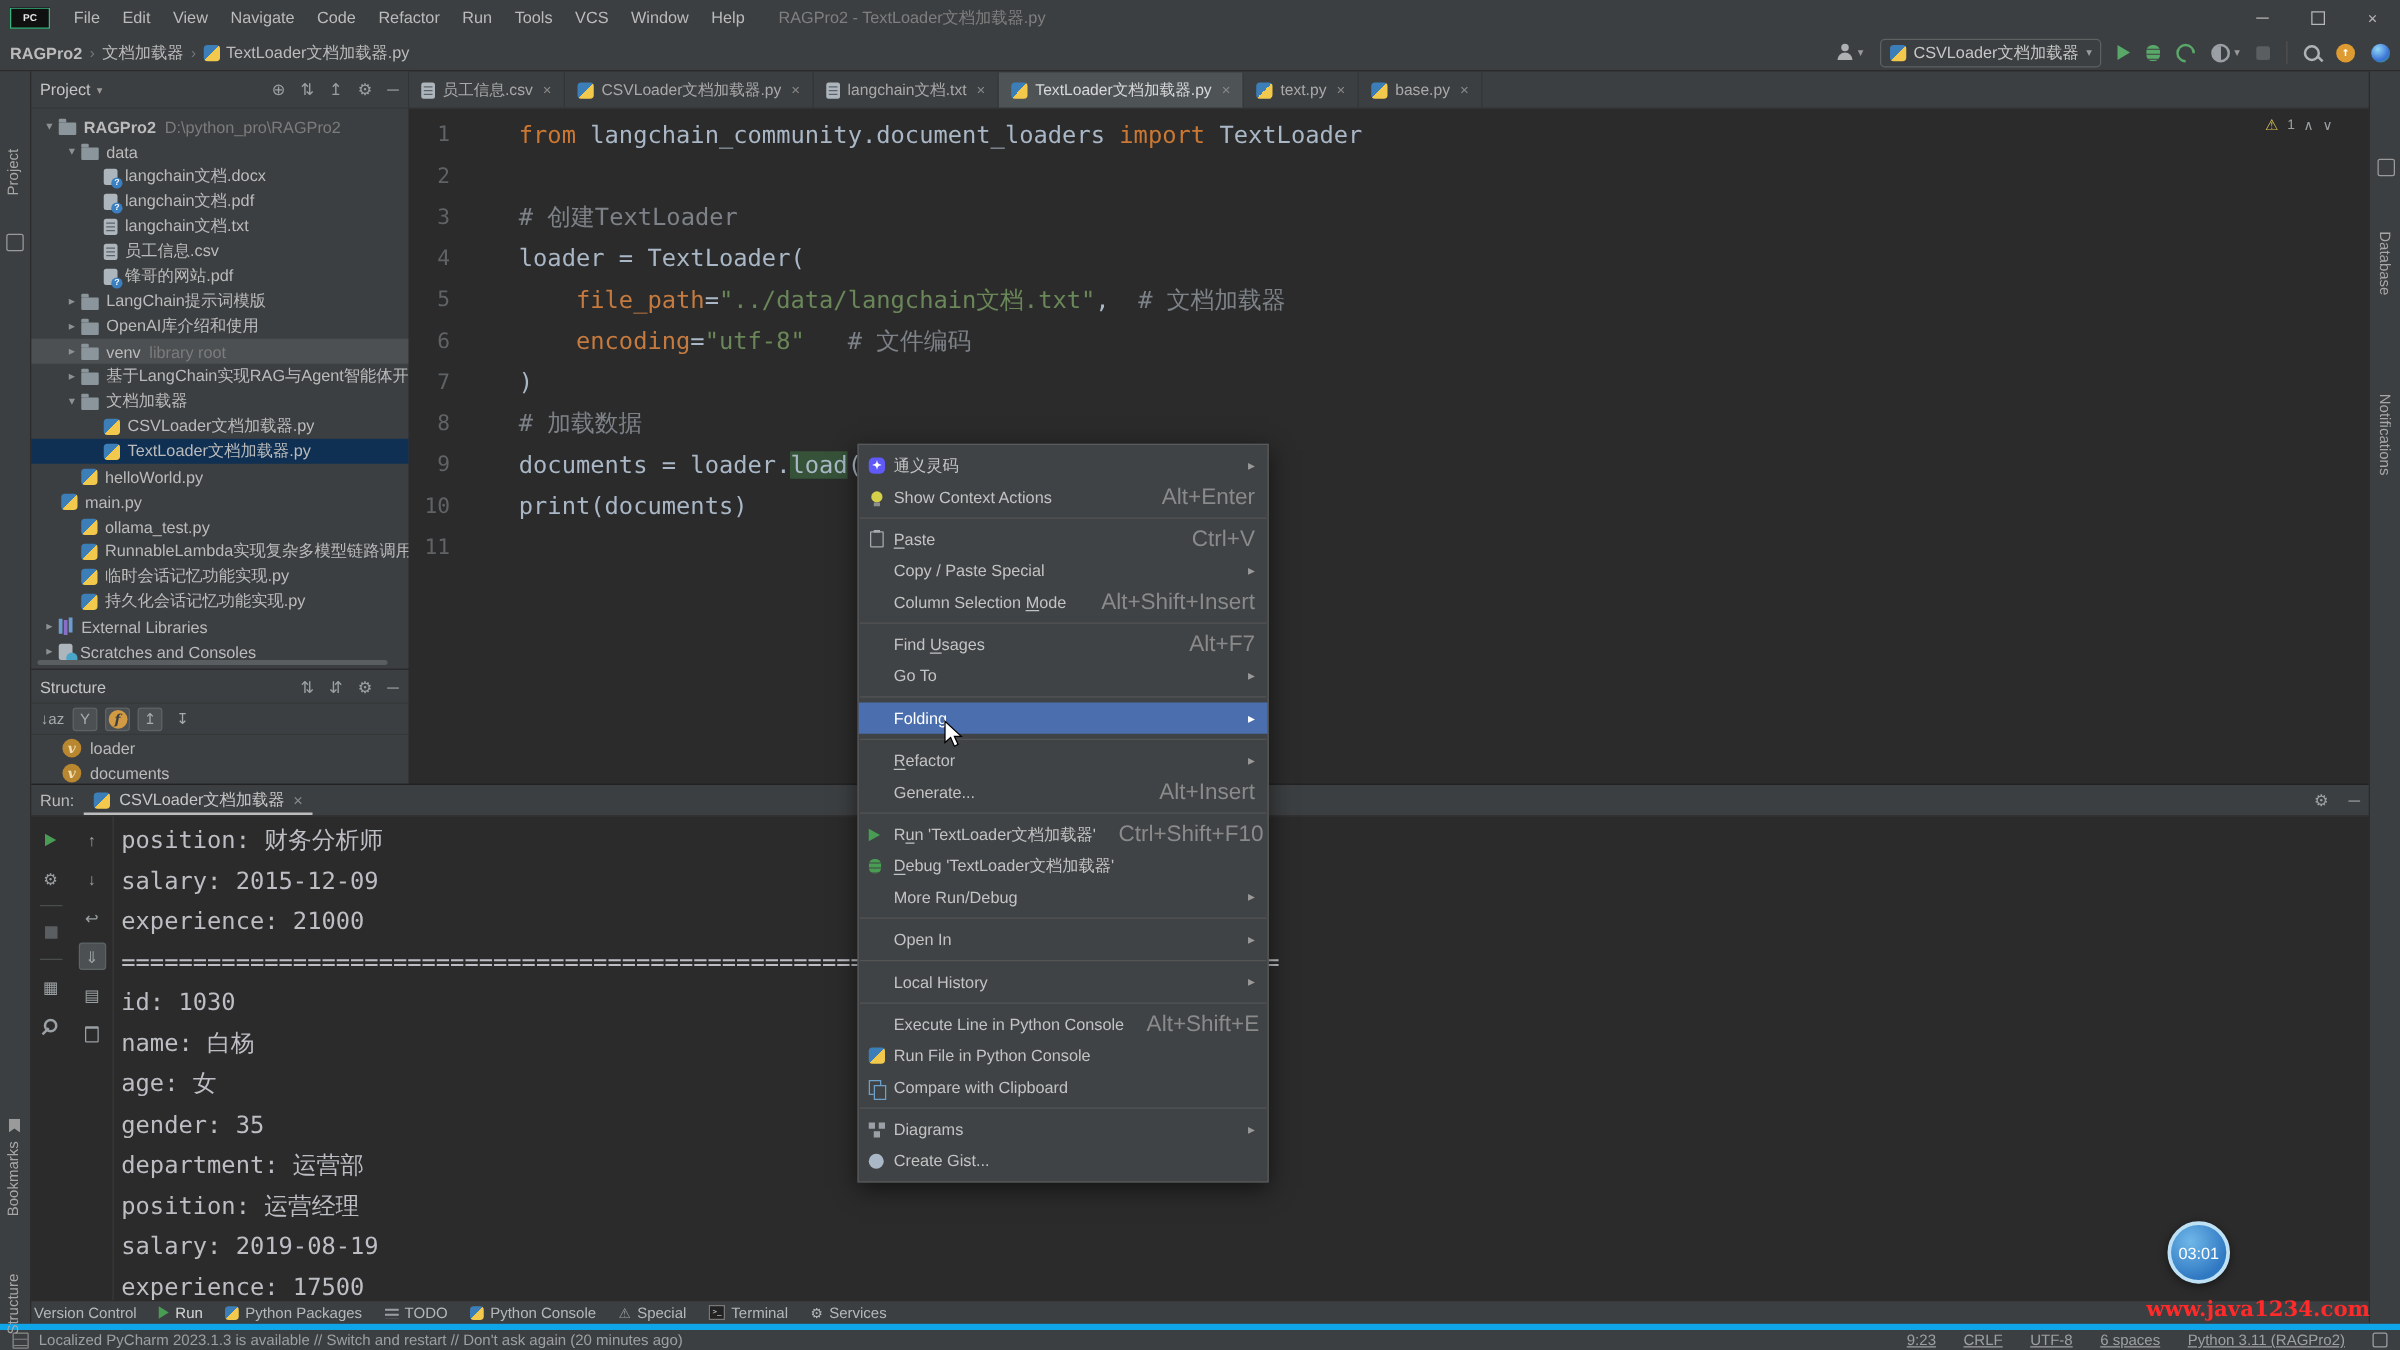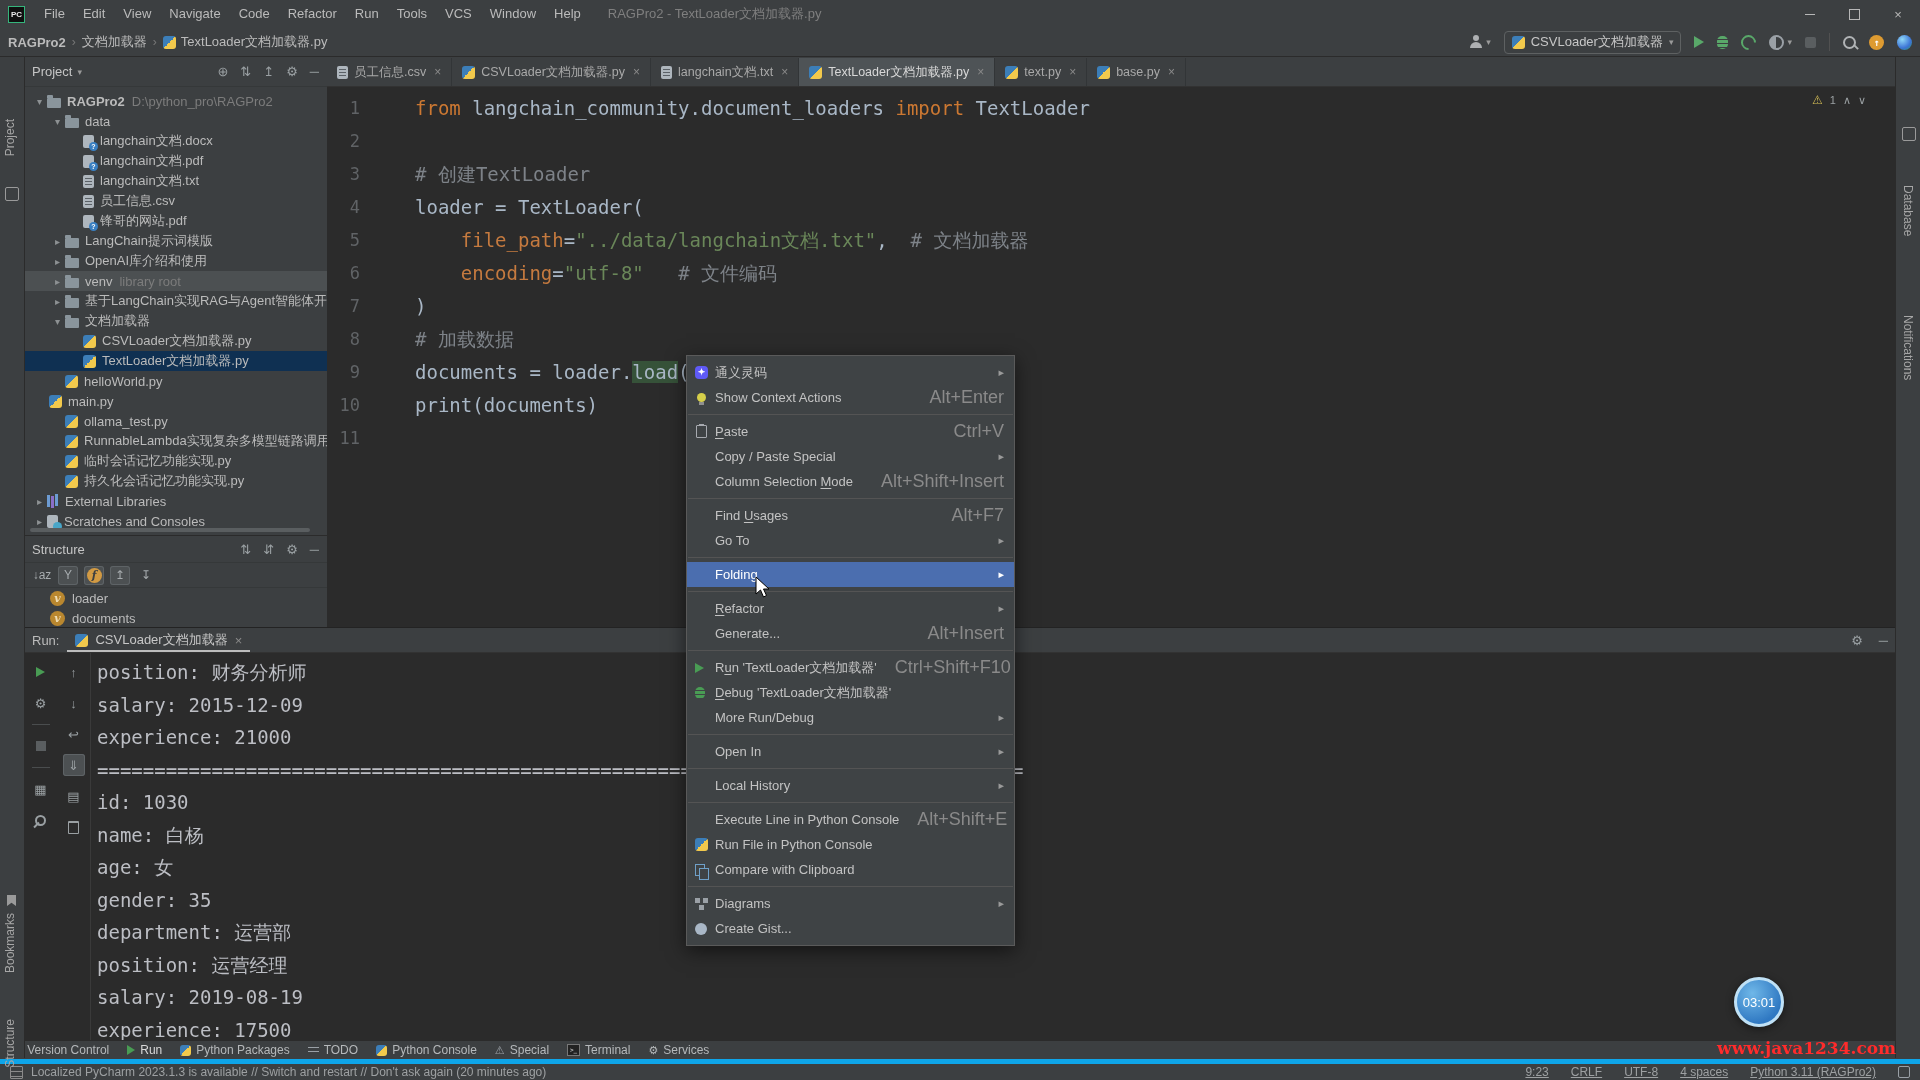--- a/index.html
+++ b/index.html
@@ -2,21 +2,21 @@
 <html><head>
 <meta charset="utf-8">
 <style>
   html,body{margin:0;padding:0;background:#1e1e1e;}
   .app{position:relative;width:1920px;height:1080px;background:#2b2b2b;overflow:hidden;
        font-family:"Liberation Sans",sans-serif;color:#bbbbbb;font-size:13px;-webkit-font-smoothing:antialiased;}
   .mono{font-family:"DejaVu Sans Mono",monospace;}
 
   
   .titlebar{position:absolute;left:0;top:0;width:100%;height:28px;background:#3c3f41;display:flex;align-items:center;}
-  .pclogo{width:17px;height:17px;margin:0 10px 0 8px;background:#101010;box-shadow:inset 0 0 0 1px #35b57c;
+  .pclogo{width:32px;height:17px;margin:0 10px 0 8px;background:#101010;box-shadow:inset 0 0 0 1px #35b57c;
           color:#e8e8e8;font:bold 8px/17px "Liberation Sans",sans-serif;text-align:center;flex:none;}
   .mb-item{padding:0 9px;height:28px;line-height:28px;color:#bbb;cursor:default;}
   .win-title{color:#7f7f7f;margin-left:18px;}
   .winbtns{margin-left:auto;display:flex;height:28px;}
   .winbtn{width:44px;height:28px;display:flex;align-items:center;justify-content:center;color:#b7b7b7;}
   .wb-min{width:10px;height:1px;background:#b7b7b7;}
   .wb-max{width:9px;height:9px;border:1px solid #b7b7b7;}
 
   
   .toolbar{position:absolute;left:0;top:28px;width:100%;height:29px;background:#3c3f41;border-bottom:1px solid #2b2b2b;
@@ -693,21 +693,21 @@
       </span>
     </div>
 
   <div class="statusbar">
     <span class="sb-grid"></span>
     <span>Localized PyCharm 2023.1.3 is available // Switch and restart // Don't ask again (20 minutes ago)</span>
     <span class="sb-right" id="sb-right">
         <span>9:23</span>
         <span>CRLF</span>
         <span>UTF-8</span>
-        <span>4 spaces</span>
+        <span>6 spaces</span>
         <span>Python 3.11 (RAGPro2)</span>
         <span class="bi bi-box"></span>
       </span>
   </div>
 
   <div class="watermark">www.java1234.com</div>
   <div class="clock">03:01</div>
 
 </div>
 

